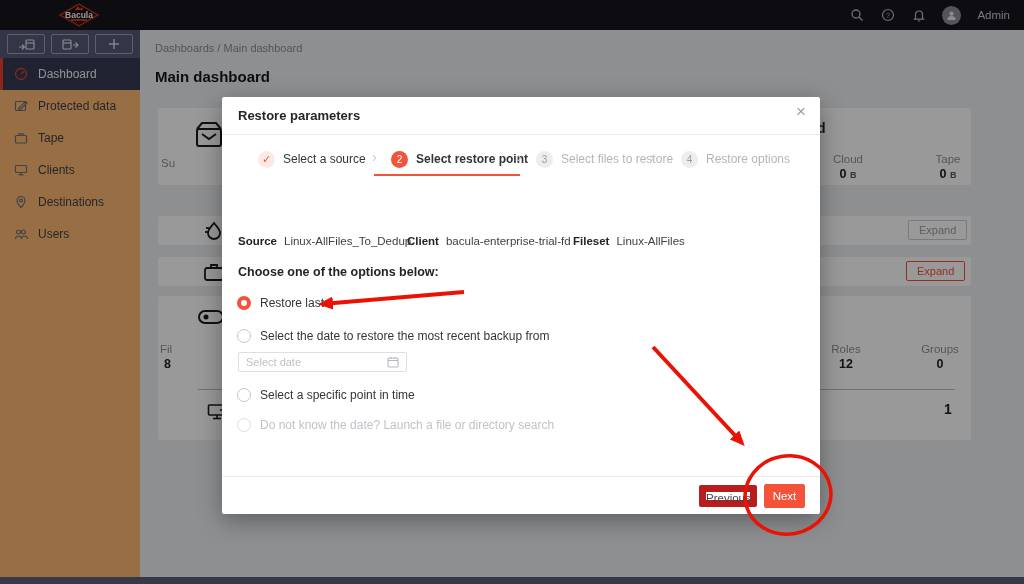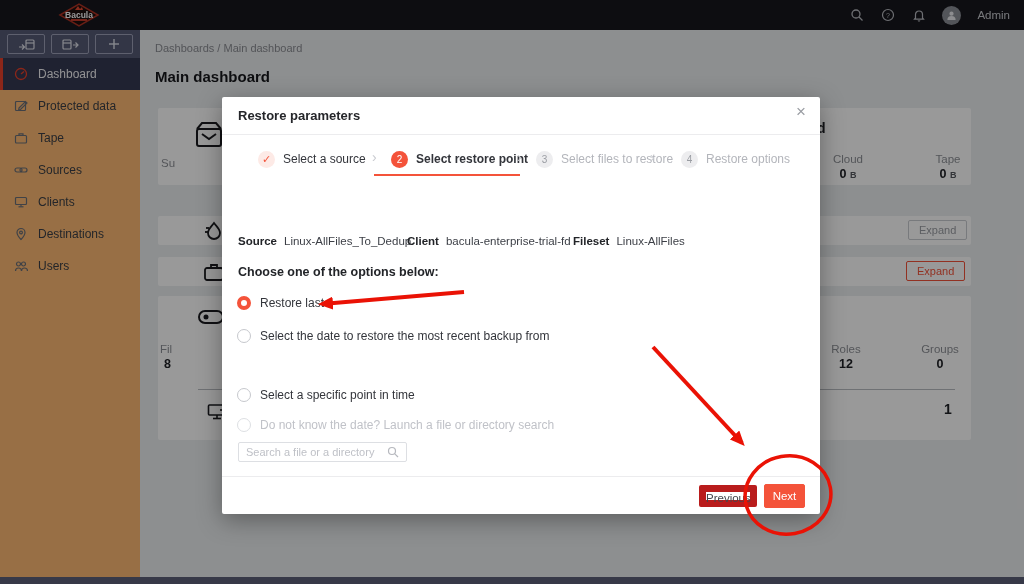--- a/index.html
+++ b/index.html
@@ -181,29 +181,20 @@
           <svg width="14" height="14" viewBox="0 0 14 14" fill="none" stroke="currentColor" stroke-width="1.2">
             <rect x="1.5" y="4.5" width="11" height="7.5" rx="1"></rect>
             <path d="M5 4.5 V2.8 h4 v1.7"></path>
           </svg>
         </span>
       <span>Tape</span>
     </div>
     <div class="side-item">
       <span class="s-icon">
           <svg width="14" height="14" viewBox="0 0 14 14" fill="none" stroke="currentColor" stroke-width="1.2">
-            <rect x="1" y="5" width="7" height="4" rx="2"></rect>
-            <rect x="6" y="5" width="7" height="4" rx="2"></rect>
-          </svg>
-        </span>
-      <span>Sources</span>
-    </div>
-    <div class="side-item">
-      <span class="s-icon">
-          <svg width="14" height="14" viewBox="0 0 14 14" fill="none" stroke="currentColor" stroke-width="1.2">
             <rect x="1.5" y="2.5" width="11" height="7" rx="1"></rect>
             <line x1="7" y1="9.5" x2="7" y2="11.5"></line>
             <line x1="4.5" y1="11.8" x2="9.5" y2="11.8"></line>
           </svg>
         </span>
       <span>Clients</span>
     </div>
     <div class="side-item">
       <span class="s-icon">
           <svg width="14" height="14" viewBox="0 0 14 14" fill="none" stroke="currentColor" stroke-width="1.2">
@@ -348,38 +339,40 @@
 
     <div class="opt" style="top:199px;">
       <span class="radio checked"></span>
       <span class="opt-label">Restore last</span>
     </div>
 
     <div class="opt" style="top:232px;">
       <span class="radio"></span>
       <span class="opt-label">Select the date to restore the most recent backup from</span>
     </div>
+    <div class="mini-input" style="top:255px;">
+      <input type="text" placeholder="Select date" style="">
+      <span class="in-icon">
+        <svg width="12" height="12" viewBox="0 0 12 12" fill="none" stroke="currentColor" stroke-width="1.1">
+            <rect x="1" y="2" width="10" height="9" rx="1"></rect>
+            <line x1="1" y1="4.5" x2="11" y2="4.5"></line>
+            <line x1="4" y1="1" x2="4" y2="3"></line>
+            <line x1="8" y1="1" x2="8" y2="3"></line>
+          </svg>
+      </span>
+    </div>
 
     <div class="opt" style="top:291px;">
       <span class="radio"></span>
       <span class="opt-label">Select a specific point in time</span>
     </div>
 
     <div class="opt" style="top:321px;">
       <span class="radio disabled"></span>
       <span class="opt-label disabled">Do not know the date? Launch a file or directory search</span>
-    </div>
-    <div class="mini-input" style="top:345px;">
-      <input type="text" placeholder="Search a file or a directory" style="">
-      <span class="in-icon">
-        <svg width="12" height="12" viewBox="0 0 12 12" fill="none" stroke="currentColor" stroke-width="1.2">
-            <circle cx="5" cy="5" r="3.5"></circle>
-            <line x1="7.8" y1="7.8" x2="11" y2="11"></line>
-          </svg>
-      </span>
     </div>
 
     <div class="modal-footer-line"></div>
     <button class="btn-prev">Previous</button>
     <button class="btn-next">Next</button>
   </div>
 
   <svg class="annotations" viewBox="0 0 1024 584">
     <defs>
       <marker id="ah" markerUnits="userSpaceOnUse" markerWidth="16" markerHeight="13" refX="11" refY="6.5" orient="auto">

